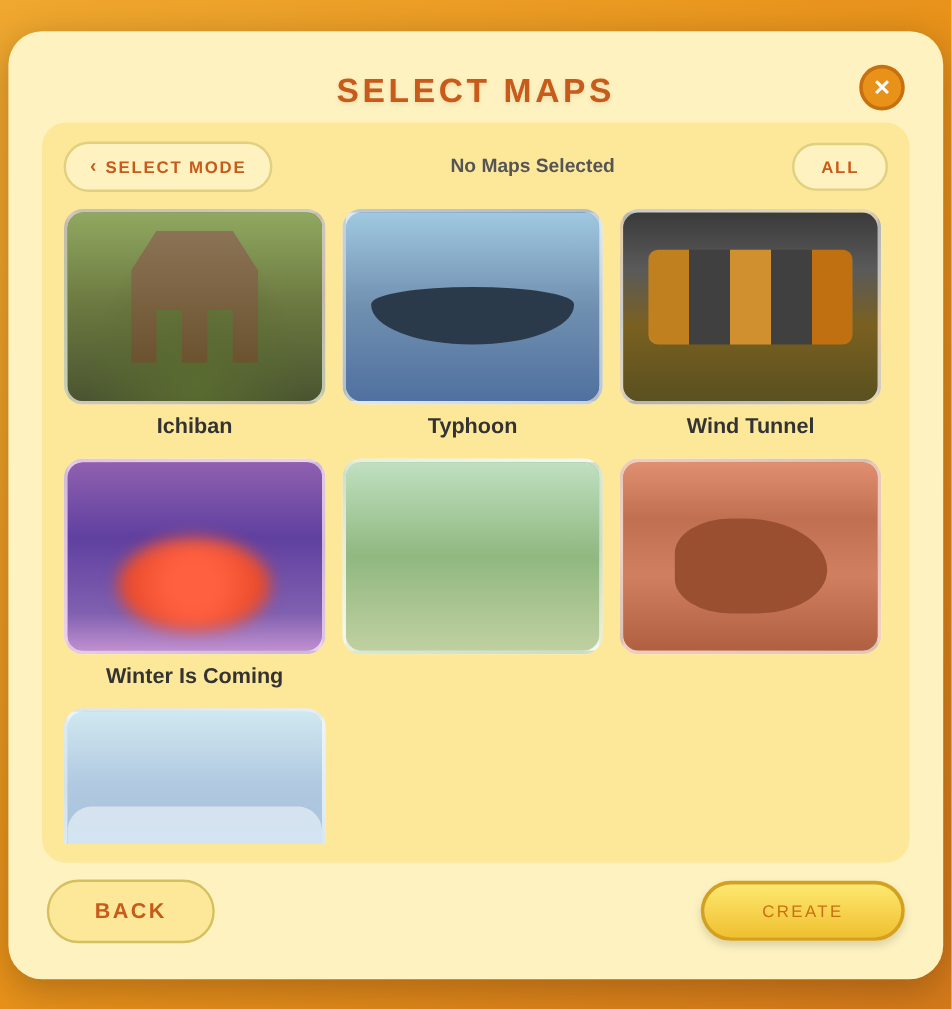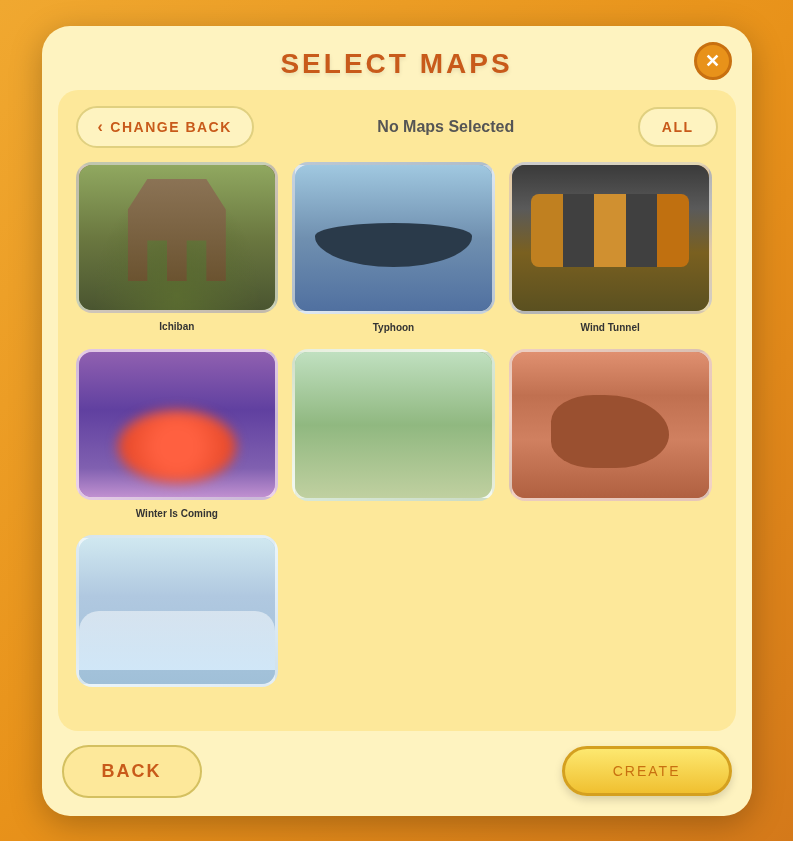--- a/index.html
+++ b/index.html
@@ -10,23 +10,23 @@
       background: linear-gradient(135deg, #f0a830 0%, #e8921a 50%, #d4791a 100%);
       display: flex;
       align-items: center;
       justify-content: center;
       font-family: 'Arial Rounded MT Bold', Arial, sans-serif;
     }
 
     .modal {
       background: #fef3c0;
       border-radius: 28px;
-      width: 710px;
+      width: 779px;
       height: 790px;
-      padding: 0;
+      padding: 12px;
       position: relative;
       box-shadow: 0 8px 32px rgba(0,0,0,0.25);
       display: flex;
       flex-direction: column;
     }
 
     .modal-header {
       text-align: center;
       padding: 22px 20px 10px;
       position: relative;
@@ -193,21 +193,21 @@
 
     .map-partial2 {
       background: linear-gradient(160deg, #d08060 0%, #c07050 30%, #e09070 60%, #a06040 100%);
     }
 
     .map-partial3 {
       background: linear-gradient(160deg, #d0e8f0 0%, #b0d0e8 30%, #90b8d0 60%, #c0d8e8 100%);
     }
 
     .map-label {
-      font-size: 10px;
+      font-size: 18px;
       font-weight: 800;
       color: #333;
       text-align: center;
     }
 
     .partial-map .map-thumbnail {
       
     }
 
     .modal-footer {
@@ -415,21 +415,21 @@
 <div class="modal">
   <div class="modal-header">
     <span class="modal-title">SELECT MAPS</span>
     <div class="close-button">✕</div>
   </div>
 
   <div class="modal-body">
     <div class="controls-row">
       <button class="change-mode-btn">
         <span class="chevron">‹</span>
-        <span>CHANGE BACK</span>
+        <span>SELECT MODE</span>
       </button>
       <span class="status-text">No Maps Selected</span>
       <button class="filter-btn">ALL</button>
     </div>
 
     <div class="maps-scroll-area">
       <div class="maps-grid">
 
         <div class="map-item">
           <div class="map-thumbnail map-ichiban">

